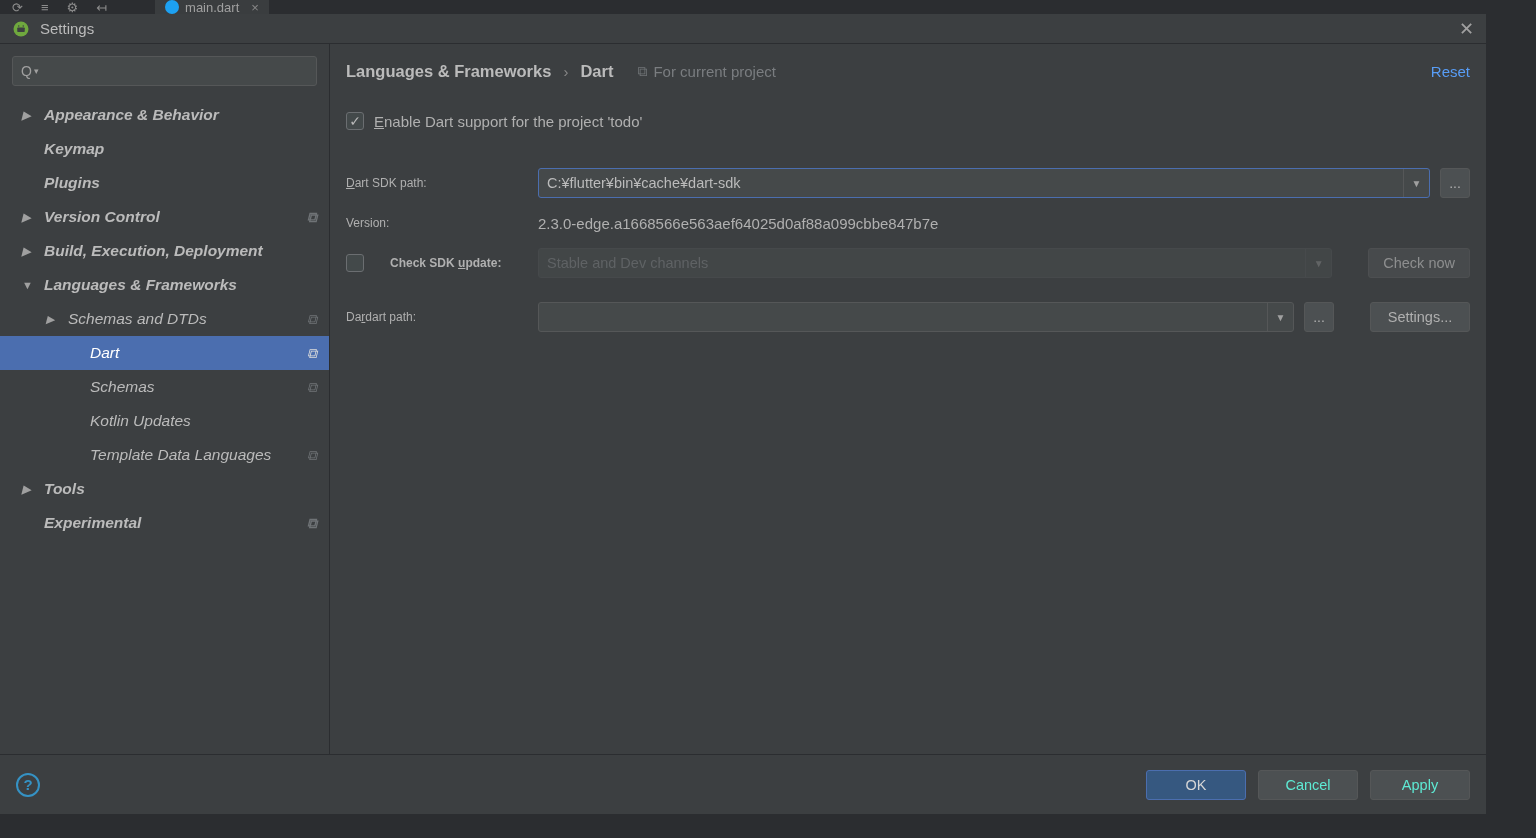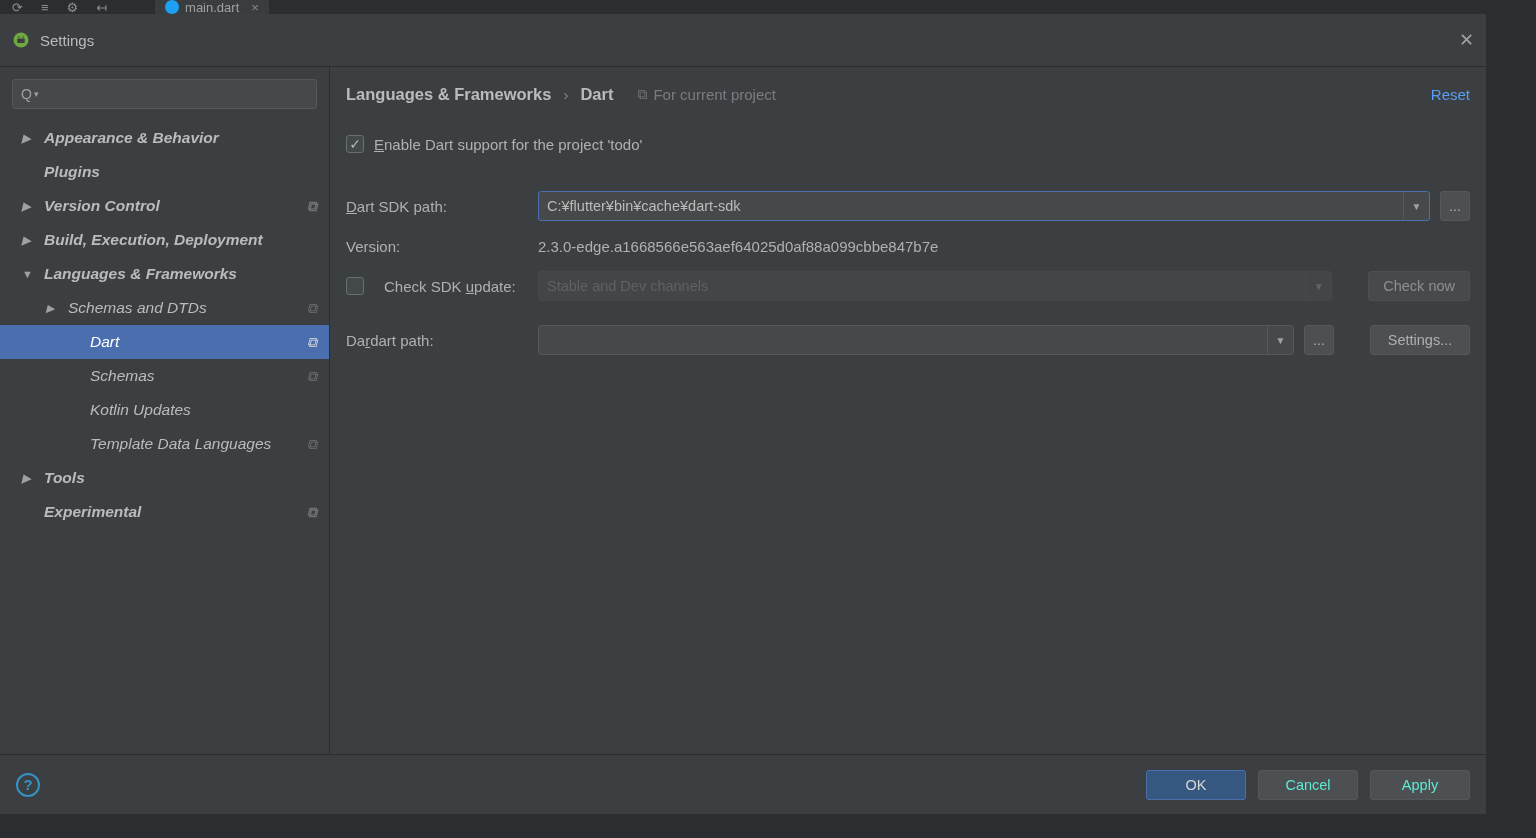--- a/index.html
+++ b/index.html
@@ -67,21 +67,21 @@
     position: absolute;
     left: 0; top: 14px;
     width: 1487px;
     height: 800px;
     background: var(--bg-dialog);
     display: flex;
     flex-direction: column;
     border-right: 1px solid #2b2d30;
   }
   .modal-header {
-    height: 53px;
+    height: 30px;
     background: #3c3f41;
     display: flex;
     align-items: center;
     padding: 0 12px;
     border-bottom: 1px solid #2b2d30;
     position: relative;
   }
   .modal-header .app-icon {
     width: 18px; height: 18px;
     margin-right: 10px;
@@ -209,21 +209,21 @@
     flex-direction: column;
   }
   .form-row {
     display: flex;
     align-items: center;
     min-height: 40px;
   }
   .label-col {
     width: 192px;
     color: #b0b0b0;
-    font-size: 15px;
+    font-size: 12px;
   }
   .label-col .ul { text-decoration: underline; }
   .field-col {
     flex: 1;
     display: flex;
     align-items: center;
     gap: 10px;
   }
   .checkbox {
     width: 18px; height: 18px;
@@ -385,20 +385,24 @@
           <span class="search-icon" style="font-size:9px;">▾</span>
         </div>
       </div>
       <div class="tree" id="tree">
           <div class="tree-item bold">
             <span class="arrow right"></span>
             <span>Appearance &amp; Behavior</span>
           </div>
           <div class="tree-item bold">
             <span class="arrow none" style="visibility: hidden;"></span>
+            <span>Keymap</span>
+          </div>
+          <div class="tree-item bold">
+            <span class="arrow none" style="visibility: hidden;"></span>
             <span>Plugins</span>
           </div>
           <div class="tree-item bold">
             <span class="arrow right"></span>
             <span>Version Control</span>
             <span class="scope-icon">⧉</span>
           </div>
           <div class="tree-item bold">
             <span class="arrow right"></span>
             <span>Build, Execution, Deployment</span>
@@ -473,21 +477,21 @@
         </div>
 
         <div class="form-row">
           <div class="label-col">Version:</div>
           <div class="field-col">
             <span class="value-text">2.3.0-edge.a1668566e563aef64025d0af88a099cbbe847b7e</span>
           </div>
         </div>
 
         <div class="form-row">
-          <div class="label-col" style="display:flex;align-items:center;gap:20px;">
+          <div class="label-col" style="display:flex;align-items:center;gap:26px;font-weight:bold;">
             <div class="checkbox"></div>
             <span><span>Check SDK </span><span class="ul">u</span><span>pdate:</span></span>
           </div>
           <div class="field-col">
             <div class="input-combo disabled" style="max-width:800px;">
               <input type="text" disabled="" placeholder="Stable and Dev channels" style="">
               <div class="combo-arrow" style="opacity:0.5;">▼</div>
             </div>
             <div style="flex:0 0 16px;"></div>
             <div class="text-button disabled">Check now</div>

